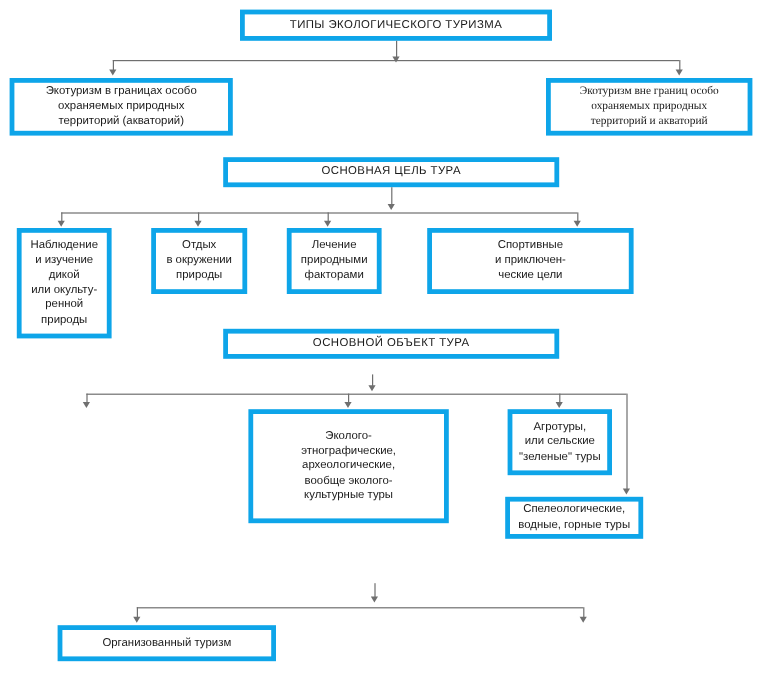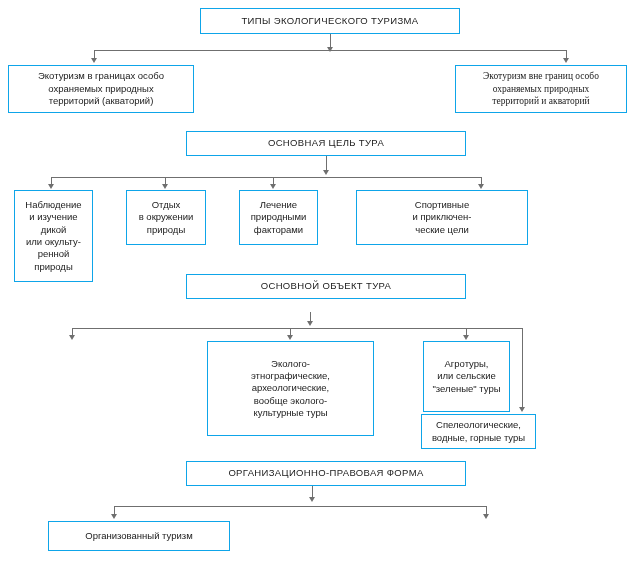--- a/index.html
+++ b/index.html
@@ -15,21 +15,21 @@
   #diagram {
     position: relative;
     width: 638px;
     height: 562px;
     background: #ffffff;
     overflow: hidden;
   }
   .node {
     position: absolute;
     box-sizing: border-box;
-    border: 1px solid #0ea5e9;
+    border: 4px solid #0ea5e9;
     background: #ffffff;
     display: flex;
     align-items: center;
     justify-content: center;
     text-align: center;
     line-height: 1.30;
     white-space: pre-line;
     padding: 6px 3px;
   }
   .node.header {
@@ -137,28 +137,27 @@
   <div class="vline" style="left:522px; top:328px; height:81px;"></div>
   <div class="arrow" style="left:519px; top:407px;"></div>
 
 
   <div class="node leaf" style="left:207px; top:341px; width:167px; height:95px;">Эколого-
 этнографические,
 археологические,
 вообще эколого-
 культурные туры</div>
 
-  <div class="node leaf" style="left:423px; top:341px; width:87px; height:71px;">Агротуры,
+  <div class="node leaf" style="left:423px; top:341px; width:87px; height:55px;">Агротуры,
 или сельские
 "зеленые" туры</div>
 
   <div class="node leaf" style="left:421px; top:414px; width:115px; height:35px;">Спелеологические,
 водные, горные туры</div>
 
-  <div class="node header" style="left:186px; top:461px; width:280px; height:25px;">ОРГАНИЗАЦИОННО-ПРАВОВАЯ ФОРМА</div>
 
   <div class="vline" style="left:312px; top:486px; height:14px;"></div>
   <div class="arrow" style="left:309px; top:497px;"></div>
   <div class="hline" style="left:114px; top:506px; width:372px;"></div>
 
   <div class="vline" style="left:114px; top:506px; height:10px;"></div>
   <div class="arrow" style="left:111px; top:514px;"></div>
 
   <div class="vline" style="left:486px; top:506px; height:10px;"></div>
   <div class="arrow" style="left:483px; top:514px;"></div>

